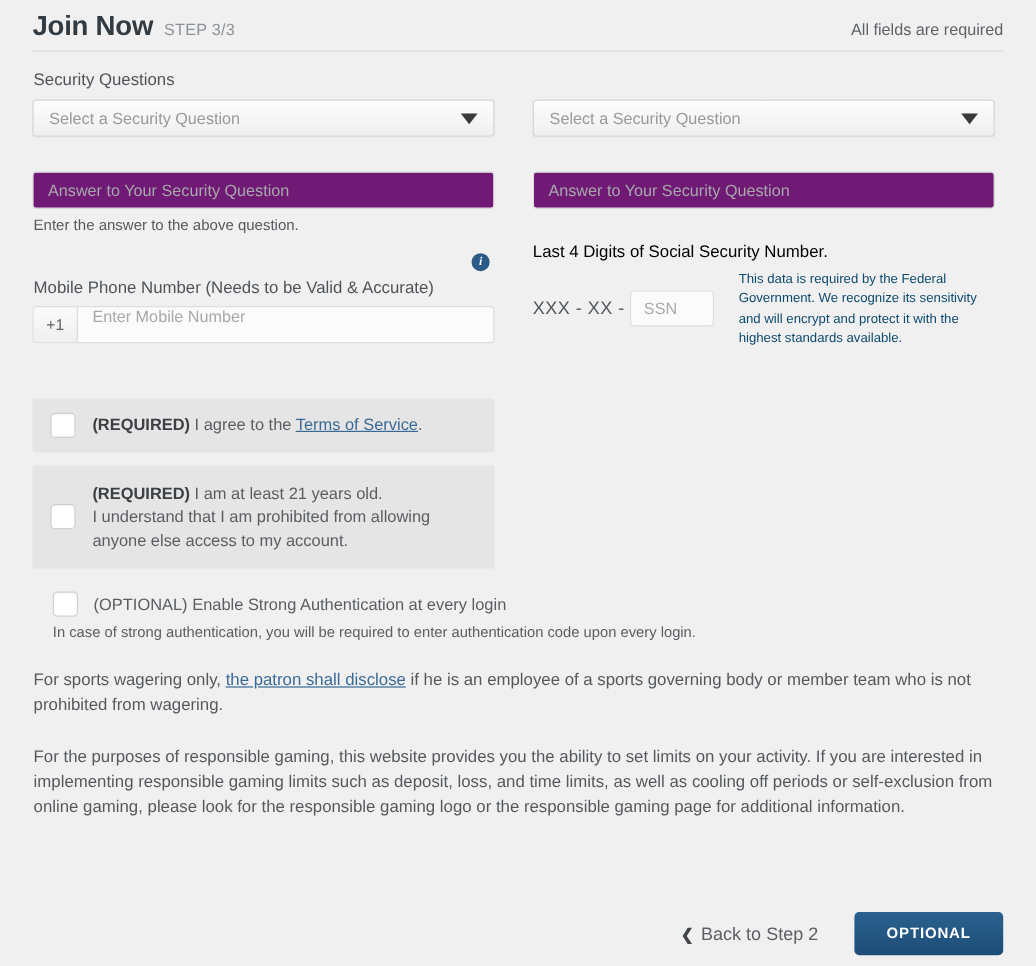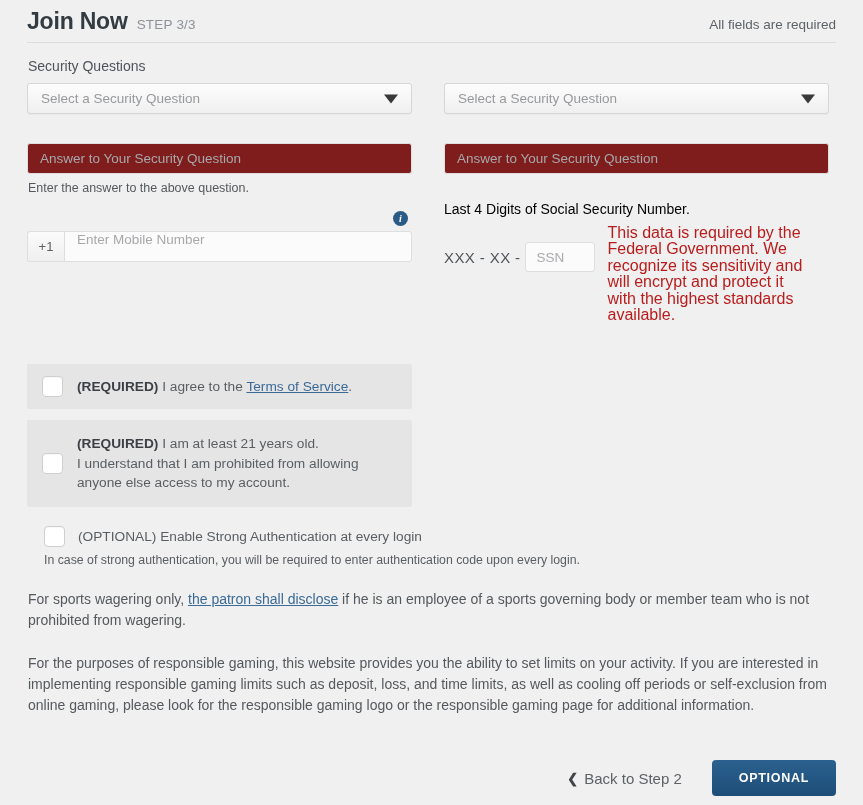--- a/index.html
+++ b/index.html
@@ -42,21 +42,21 @@
     box-shadow: 0 1px 1px rgba(0,0,0,0.03);
   }
   .select-box .ph { font-size: 13.5px; color: #97999c; padding-left: 13px; text-align: right; }
   .caret {
     position: absolute; right: 13px; top: 50%; transform: translateY(-50%);
     width: 0; height: 0;
     border-left: 7px solid transparent; border-right: 7px solid transparent;
     border-top: 9px solid #39393b;
   }
   .text-box {
-    height: 31px; background: #7f1d1d;
+    height: 31px; background: #701a75;
     border: 1px solid #dedede; border-radius: 3px;
     display: flex; align-items: center;
     margin-top: 29px;
   }
   .text-box .ph { font-size: 13.5px; color: #a6a8ab; padding-left: 12px; }
   .helper { font-size: 12.5px; color: #55595d; margin-top: 7px; margin-left: 1px; }
 
   
   .info-row { height: 20px; position: relative; margin-top: 16px; }
   .info-icon {
@@ -90,21 +90,21 @@
   .ssn-wrap { display: flex; align-items: flex-start; }
   .ssn-left { display: flex; align-items: center; padding-top: 20px; }
   .ssn-mask { font-size: 15px; color: #50555a; letter-spacing: 0.4px; margin-right: 4px; }
   .ssn-box {
     width: 70px; height: 30px; background: #fbfbfb;
     border: 1px solid #dedede; border-radius: 3px;
     display: flex; align-items: center;
   }
   .ssn-box .ph { font-size: 13.5px; color: #a8aaad; padding-left: 11px; }
   .ssn-note {
-    margin-left: 13px; font-size: 16px; color: #b91c1c;
+    margin-left: 21px; font-size: 11px; color: #0c4a6e;
     line-height: 16.4px; width: 200px; padding-top: 3px;
   }
 
   
   .agree-area { display: flex; gap: 32px; margin-top: 41px; }
   .agree-col { width: 385px; }
   .agree-box {
     background: #e5e5e5; border-radius: 2px;
     display: flex; align-items: center;
     padding: 12px 15px; margin-bottom: 11px;
@@ -175,20 +175,21 @@
 
       <div class="text-box">
         <span class="ph">Answer to Your Security Question</span>
       </div>
       <div class="helper">Enter the answer to the above question.</div>
 
       <div class="info-row">
         <span class="info-icon">i</span>
       </div>
 
+      <div class="field-label">Mobile Phone Number (Needs to be Valid &amp; Accurate)</div>
       <div class="phone-group">
         <div class="phone-prefix">+1</div>
         <div class="phone-input">
           <span class="ph">Enter Mobile Number</span>
         </div>
       </div>
     </div>
 
     <div class="col">
       <div class="select-box">

